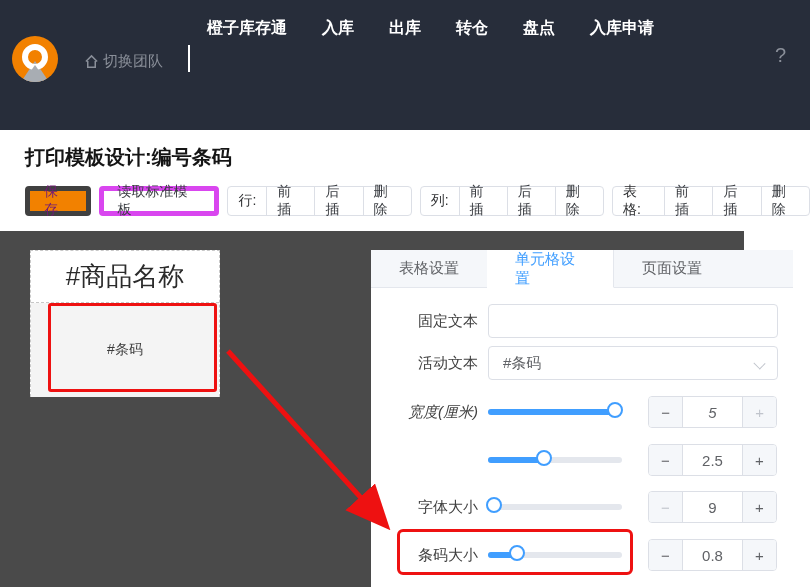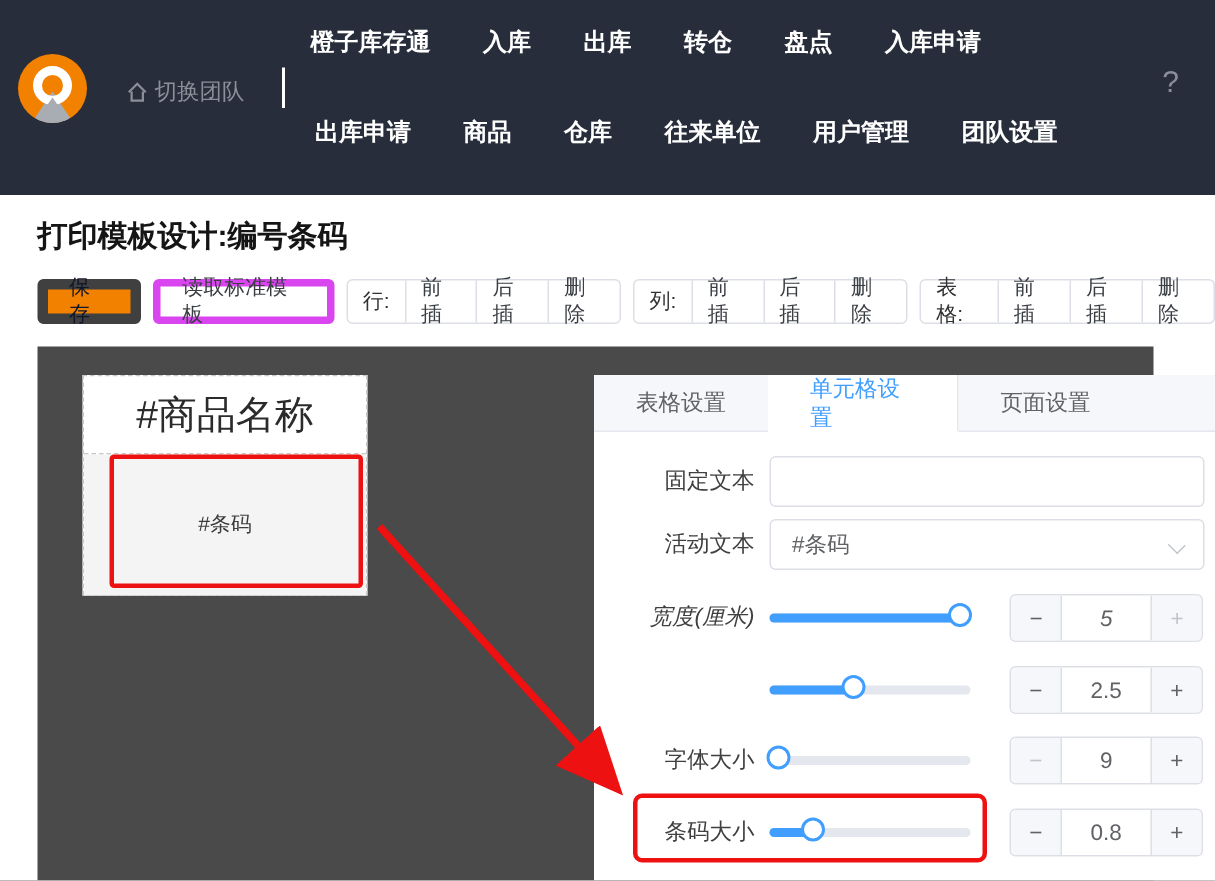--- a/index.html
+++ b/index.html
@@ -16,31 +16,31 @@
   .nav-row1 { left:207px; top:18px; }
   .nav-row2 { left:210px; top:78px; }
   .nav-item { cursor:pointer; white-space:nowrap; }
   .help-q { position:absolute; right:24px; top:44px; color:#8a8f99; font-size:20px; cursor:pointer; }
 
   
   .band { position:absolute; left:0; top:130px; width:810px; height:101px; background:#ffffff; }
   .page-title { position:absolute; left:25px; top:14px; font-size:20px; font-weight:700; color:#151515; }
   .toolbar { position:absolute; left:25px; top:56px; display:flex; gap:8px; align-items:center; }
   .btn { height:30px; display:flex; align-items:center; border-radius:4px; font-size:14px; cursor:pointer; }
-  .btn-save { background:#f28100; color:#0f172a; padding:0 14px; border:7px solid #404040; }
+  .btn-save { background:#f28100; color:#701a75; padding:0 14px; border:5px solid #404040; }
   .btn-plain { background:#fff; color:#3a3d42; padding:0 14px; border:5px solid #d946ef; }
   .btn-group { display:flex; height:30px; border:1px solid #dcdfe6; border-radius:4px; background:#fff;
                align-items:stretch; }
   .btn-group > span { display:flex; align-items:center; padding:0 10px; font-size:14px; color:#3a3d42; }
   .btn-group > span + span { border-left:1px solid #dcdfe6; }
   .btn-group > .grp-label { color:#303133; cursor:default; }
   .btn-group > .grp-action { cursor:pointer; }
 
   
-  .designer { position:absolute; left:0; top:231px; width:744px; height:356px; background:#4a4a4a;margin-left:25px; }
+  .designer { position:absolute; left:0; top:231px; width:744px; height:356px; background:#4a4a4a; }
 
   
   .card { position:absolute; left:30px; top:19px; width:190px; height:147px; background:#fff;
           border:1px dashed #c8c8c8; }
   .card-cell-name { height:52px; background:#ffffff; border-bottom:1px dashed #c8c8c8;
                     display:flex; align-items:center; justify-content:center;
                     font-size:26px; color:#2b2b2b; }
   .card-cell-barcode { height:94px; background:#f4f4f4; display:flex; align-items:center;
                        justify-content:center; font-size:14px; color:#3c3c3c; }
   .hl-box-left { position:absolute; left:48px; top:72px; width:169px; height:89px;
@@ -118,28 +118,20 @@
     <div class="nav-cursor"></div>
 
     <div class="nav-row nav-row1">
       <span class="nav-item">橙子库存通</span>
       <span class="nav-item">入库</span>
       <span class="nav-item">出库</span>
       <span class="nav-item">转仓</span>
       <span class="nav-item">盘点</span>
       <span class="nav-item">入库申请</span>
     </div>
-    <div class="nav-row nav-row2">
-      <span class="nav-item">出库申请</span>
-      <span class="nav-item">商品</span>
-      <span class="nav-item">仓库</span>
-      <span class="nav-item">往来单位</span>
-      <span class="nav-item">用户管理</span>
-      <span class="nav-item">团队设置</span>
-    </div>
 
     <div class="help-q">?</div>
   </div>
 
   <div class="band">
     <div class="page-title">打印模板设计:编号条码</div>
     <div class="toolbar">
       <div class="btn btn-save">保存</div>
       <div class="btn btn-plain">读取标准模板</div>
 

